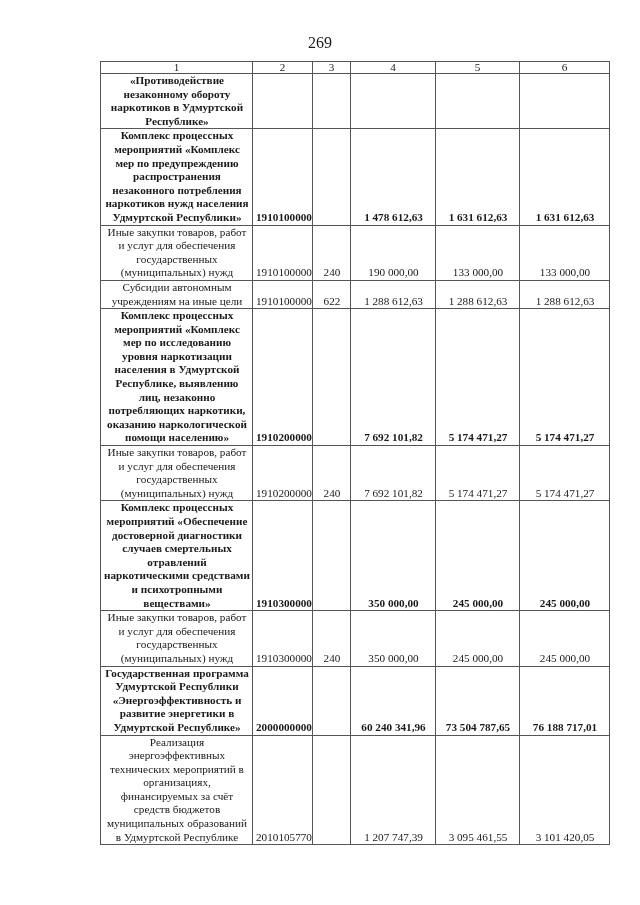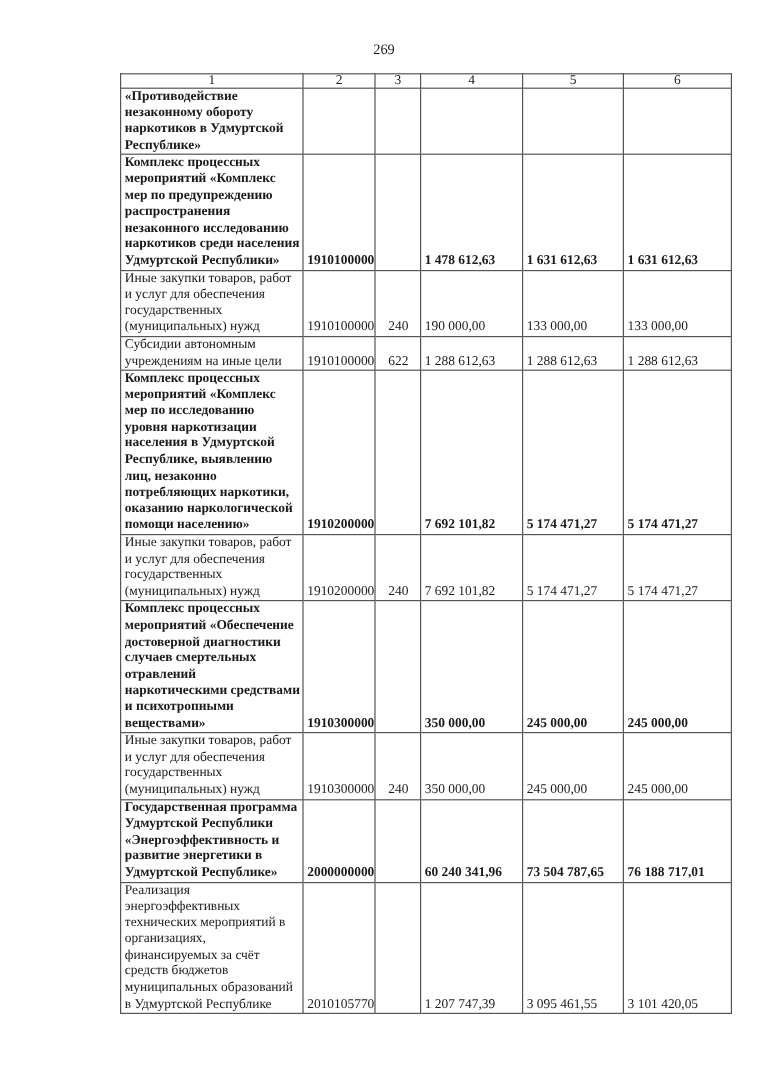--- a/index.html
+++ b/index.html
@@ -1,29 +1,29 @@
 <!DOCTYPE html>
 <html><head>
 <meta charset="utf-8">
 <style>
   html, body { margin: 0; padding: 0; background: #ffffff; }
   body { width: 640px; height: 905px; position: relative; overflow: hidden;
          font-family: "Liberation Serif", "DejaVu Serif", serif; color: #1a1a1a; }
   .page-number { position: absolute; top: 34px; left: 0; width: 640px; text-align: center;
-                 font-size: 12px; }
+                 font-size: 16px; }
   table.budget { position: absolute; top: 61px; left: 100px; border-collapse: collapse;
                  table-layout: fixed; width: 509px; font-size: 11.2px; line-height: 13.6px; }
   table.budget td, table.budget th { border: 1px solid #555; padding: 0 2px 0 3px; vertical-align: bottom; }
   table.budget th { font-weight: normal; text-align: center; height: 11px; line-height: 11px; padding: 0; }
   col.c1 { width: 152px; } col.c2 { width: 60px; } col.c3 { width: 38px; }
   col.c4 { width: 85px; } col.c5 { width: 84px; } col.c6 { width: 90px; }
-  td.name { text-align: left; margin-left: 21px; }
+  td.name { text-align: center; margin-left: 21px; }
   td.code { text-align: center; padding-left: 3px; }
   td.vr { text-align: center; padding-left: 7px; }
-  td.num { text-align: left; padding-right: 1px; white-space: nowrap; }
+  td.num { text-align: center; padding-right: 1px; white-space: nowrap; }
   tr.bold td { font-weight: bold; }
   td.name-only { vertical-align: top; }
 </style>
 </head>
 <body>
 
 <div class="page-number">269</div>
 
 <table class="budget">
   <colgroup>
@@ -47,21 +47,21 @@
   <tbody>
     <tr class="bold" style="height:55px">
       <td class="name name-only">«Противодействие незаконному обороту наркотиков в Удмуртской Республике»</td>
       <td class="code"></td>
       <td class="vr"></td>
       <td class="num"></td>
       <td class="num"></td>
       <td class="num"></td>
     </tr>
     <tr class="bold" style="height:85px">
-      <td class="name">Комплекс процессных мероприятий «Комплекс мер по предупреждению распространения незаконного исследованию наркотиков среди населения Удмуртской Республики»</td>
+      <td class="name">Комплекс процессных мероприятий «Комплекс мер по предупреждению распространения незаконного потребления наркотиков нужд населения Удмуртской Республики»</td>
       <td class="code">1910100000</td>
       <td class="vr"></td>
       <td class="num">1 478 612,63</td>
       <td class="num">1 631 612,63</td>
       <td class="num">1 631 612,63</td>
     </tr>
     <tr style="height:50px">
       <td class="name">Иные закупки товаров, работ и услуг для обеспечения государственных (муниципальных) нужд</td>
       <td class="code">1910100000</td>
       <td class="vr">240</td>

